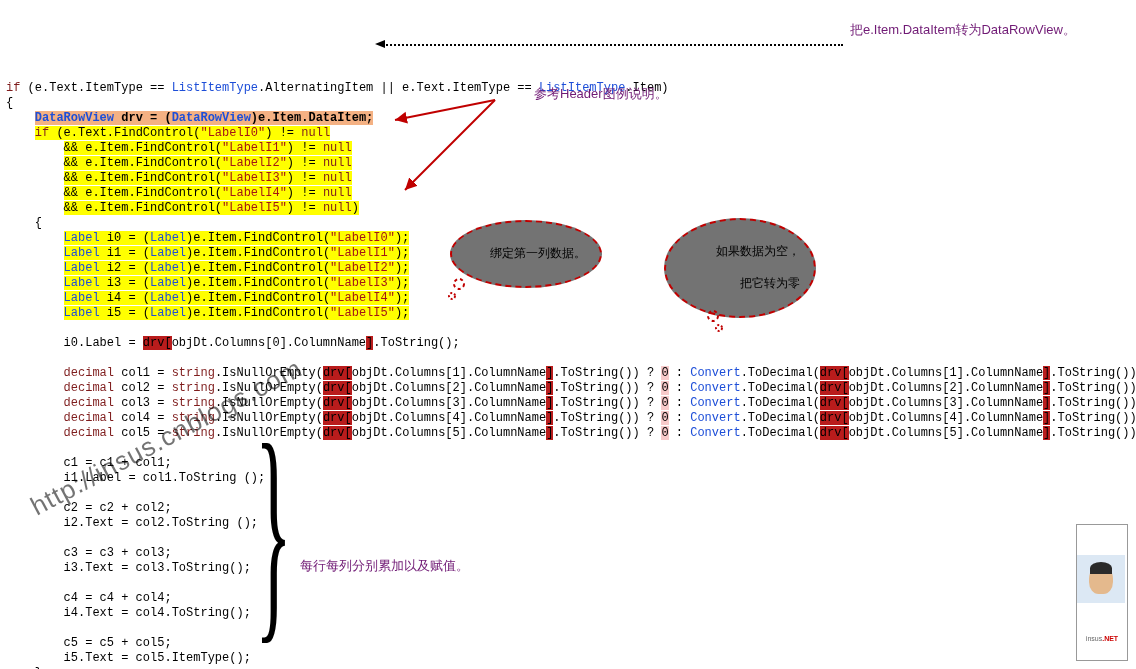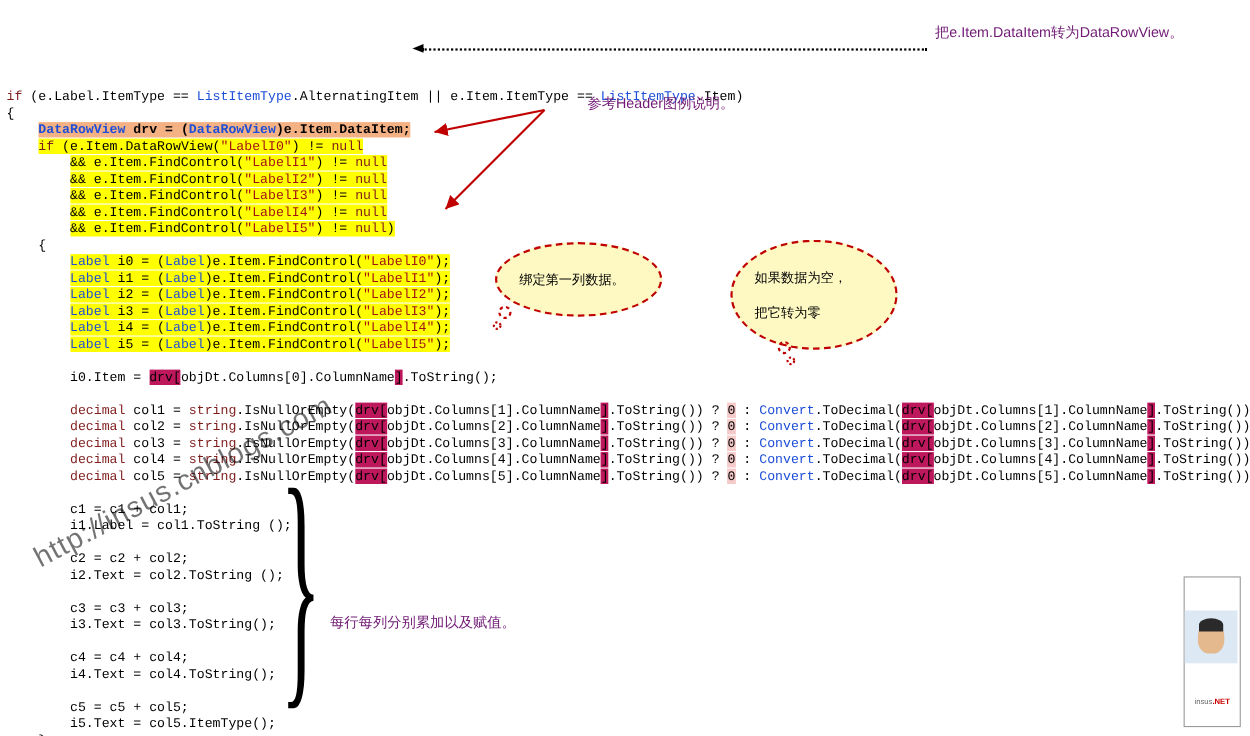--- a/index.html
+++ b/index.html
@@ -15,21 +15,21 @@
     width: 1136px;
     height: 669px;
     box-sizing: border-box;
     overflow: hidden;
   }
   .kw   { color: #7f1d1d; }
   .type { color: #1d4ed8; }
   .str  { color: #a31515; }
   .hl-orange { background: #f4b183; font-weight: bold; }
   .hl-yellow { background: #ffff00; }
-  .hl-oliveL { background: #be185d; }
+  .hl-oliveL { background: #b91c1c; }
   .hl-pink   { background: #f7caca; }
   .annotation {
     position: absolute;
     font-family: "Microsoft YaHei", Arial, sans-serif;
     font-size: 13px;
     color: #701a75;
     white-space: normal;
   }
   .arrow-dashed {
     position: absolute;
@@ -42,23 +42,23 @@
     border-top: 4px solid transparent;
     border-bottom: 4px solid transparent;
     border-right: 10px solid #000;
   }
   svg.arrow-solid { position: absolute; }
   .bubble {
     position: absolute;
     border: 2px dashed #c00000;
     border-radius: 50%;
     padding: 8px 14px;
-    text-align: left;
-    background: #fef9c3;
-    font-family: Liberation Serif, serif;
+    text-align: right;
+    background: #737373;
+    font-family: Liberation Mono, monospace;
     font-size: 12px;
     line-height: 16px;
   }
   .curly {
     position: absolute;
     font-family: "Times New Roman", serif;
     font-size: 220px;
     line-height: 220px;
     transform: scaleX(0.35) scaleY(1.1);
     transform-origin: left center;
@@ -97,38 +97,38 @@
   }
   .avatar .tag{font-size:7px;color:#666;line-height:10px;padding:1px 0;}
   .avatar .tag b{color:#c00;}
 </style>
 </head>
 <body>
 
 
 
 
-<span class="kw">if</span><span> (e.Label.ItemType == </span><span class="type">ListItemType</span><span>.AlternatingItem || e.Item.ItemType == </span><span class="type">ListItemType</span><span>.Item)</span>
+<span class="kw">if</span><span> (e.Text.ItemType == </span><span class="type">ListItemType</span><span>.AlternatingItem || e.Text.ItemType == </span><span class="type">ListItemType</span><span>.Item)</span>
 <span>{</span>
     <span class="hl-orange"><span class="type">DataRowView</span><span> drv = (</span><span class="type">DataRowView</span><span>)e.Item.DataItem;</span></span>
-    <span class="hl-yellow"><span class="kw">if</span><span> (e.Item.DataRowView(</span><span class="str">"LabelI0"</span><span>) != </span><span class="kw">null</span></span>
+    <span class="hl-yellow"><span class="kw">if</span><span> (e.Text.FindControl(</span><span class="str">"LabelI0"</span><span>) != </span><span class="kw">null</span></span>
         <span class="hl-yellow"><span>&amp;&amp; </span><span>e.Item.FindControl(</span><span class="str">"LabelI1"</span><span>) != </span><span class="kw">null</span></span>
         <span class="hl-yellow"><span>&amp;&amp; </span><span>e.Item.FindControl(</span><span class="str">"LabelI2"</span><span>) != </span><span class="kw">null</span></span>
         <span class="hl-yellow"><span>&amp;&amp; </span><span>e.Item.FindControl(</span><span class="str">"LabelI3"</span><span>) != </span><span class="kw">null</span></span>
         <span class="hl-yellow"><span>&amp;&amp; </span><span>e.Item.FindControl(</span><span class="str">"LabelI4"</span><span>) != </span><span class="kw">null</span></span>
         <span class="hl-yellow"><span>&amp;&amp; </span><span>e.Item.FindControl(</span><span class="str">"LabelI5"</span><span>) != </span><span class="kw">null</span><span>)</span></span>
     <span>{</span>
         <span class="hl-yellow"><span class="type">Label</span><span> i0 = (</span><span class="type">Label</span><span>)e.Item.FindControl(</span><span class="str">"LabelI0"</span><span>);</span></span>
         <span class="hl-yellow"><span class="type">Label</span><span> i1 = (</span><span class="type">Label</span><span>)e.Item.FindControl(</span><span class="str">"LabelI1"</span><span>);</span></span>
         <span class="hl-yellow"><span class="type">Label</span><span> i2 = (</span><span class="type">Label</span><span>)e.Item.FindControl(</span><span class="str">"LabelI2"</span><span>);</span></span>
         <span class="hl-yellow"><span class="type">Label</span><span> i3 = (</span><span class="type">Label</span><span>)e.Item.FindControl(</span><span class="str">"LabelI3"</span><span>);</span></span>
         <span class="hl-yellow"><span class="type">Label</span><span> i4 = (</span><span class="type">Label</span><span>)e.Item.FindControl(</span><span class="str">"LabelI4"</span><span>);</span></span>
         <span class="hl-yellow"><span class="type">Label</span><span> i5 = (</span><span class="type">Label</span><span>)e.Item.FindControl(</span><span class="str">"LabelI5"</span><span>);</span></span>
 
-        <span>i0.Item = </span><span class="hl-oliveL">drv[</span><span>objDt.Columns[0].ColumnName</span><span class="hl-oliveL">]</span><span>.ToString();</span>
+        <span>i0.Label = </span><span class="hl-oliveL">drv[</span><span>objDt.Columns[0].ColumnName</span><span class="hl-oliveL">]</span><span>.ToString();</span>
 
         <span class="kw">decimal</span><span> </span><span>col1 = </span><span class="kw">string</span><span>.IsNullOrEmpty(</span><span class="hl-oliveL">drv[</span><span>objDt.Columns[1].ColumnName</span><span class="hl-oliveL">]</span><span>.ToString()) ? </span><span class="hl-pink">0</span><span> : </span><span class="type">Convert</span><span>.ToDecimal(</span><span class="hl-oliveL">drv[</span><span>objDt.Columns[1].ColumnName</span><span class="hl-oliveL">]</span><span>.ToString());</span>
         <span class="kw">decimal</span><span> </span><span>col2 = </span><span class="kw">string</span><span>.IsNullOrEmpty(</span><span class="hl-oliveL">drv[</span><span>objDt.Columns[2].ColumnName</span><span class="hl-oliveL">]</span><span>.ToString()) ? </span><span class="hl-pink">0</span><span> : </span><span class="type">Convert</span><span>.ToDecimal(</span><span class="hl-oliveL">drv[</span><span>objDt.Columns[2].ColumnName</span><span class="hl-oliveL">]</span><span>.ToString());</span>
         <span class="kw">decimal</span><span> </span><span>col3 = </span><span class="kw">string</span><span>.IsNullOrEmpty(</span><span class="hl-oliveL">drv[</span><span>objDt.Columns[3].ColumnName</span><span class="hl-oliveL">]</span><span>.ToString()) ? </span><span class="hl-pink">0</span><span> : </span><span class="type">Convert</span><span>.ToDecimal(</span><span class="hl-oliveL">drv[</span><span>objDt.Columns[3].ColumnName</span><span class="hl-oliveL">]</span><span>.ToString());</span>
         <span class="kw">decimal</span><span> </span><span>col4 = </span><span class="kw">string</span><span>.IsNullOrEmpty(</span><span class="hl-oliveL">drv[</span><span>objDt.Columns[4].ColumnName</span><span class="hl-oliveL">]</span><span>.ToString()) ? </span><span class="hl-pink">0</span><span> : </span><span class="type">Convert</span><span>.ToDecimal(</span><span class="hl-oliveL">drv[</span><span>objDt.Columns[4].ColumnName</span><span class="hl-oliveL">]</span><span>.ToString());</span>
         <span class="kw">decimal</span><span> </span><span>col5 = </span><span class="kw">string</span><span>.IsNullOrEmpty(</span><span class="hl-oliveL">drv[</span><span>objDt.Columns[5].ColumnName</span><span class="hl-oliveL">]</span><span>.ToString()) ? </span><span class="hl-pink">0</span><span> : </span><span class="type">Convert</span><span>.ToDecimal(</span><span class="hl-oliveL">drv[</span><span>objDt.Columns[5].ColumnName</span><span class="hl-oliveL">]</span><span>.ToString());</span>
 
         <span>c1 = c1 + col1;</span>
         <span>i1.Label = col1.ToString ();</span>
 

